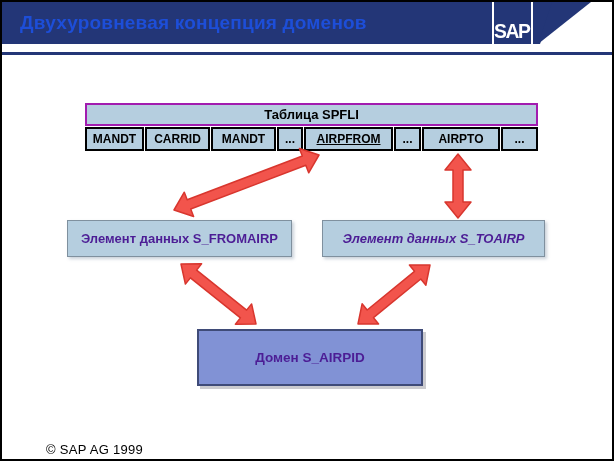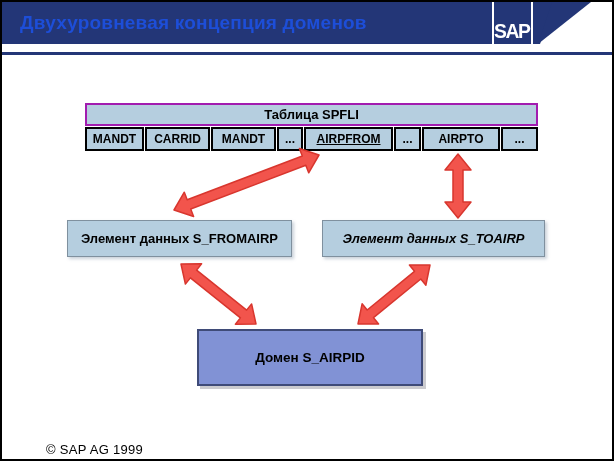--- a/index.html
+++ b/index.html
@@ -53,21 +53,21 @@
   .spfli .t-cell{
     box-sizing:border-box;height:24px;flex:0 0 auto;
     border:2px solid #000;background:var(--cell,#b5cedf);
     font-size:12px;font-weight:bold;text-align:center;line-height:20px;
     color:#000;white-space:nowrap;overflow:hidden;
   }
   
   .cbox{
     position:absolute;box-sizing:border-box;
     display:flex;align-items:center;justify-content:center;
-    font-weight:bold;color:#000000;text-align:center;
+    font-weight:bold;color:#4c1d95;text-align:center;
   }
   .ebox{
     background:var(--cell,#b5cedf);
     border:1px solid #7f909e;
     box-shadow:2px 2px 3px rgba(120,140,160,.40);
     font-size:13px;
   }
   #box-fromairp{left:65px;top:218px;width:225px;height:37px;}
   #box-toairp{left:320px;top:218px;width:223px;height:37px;font-style:italic;}
   #box-domain{

